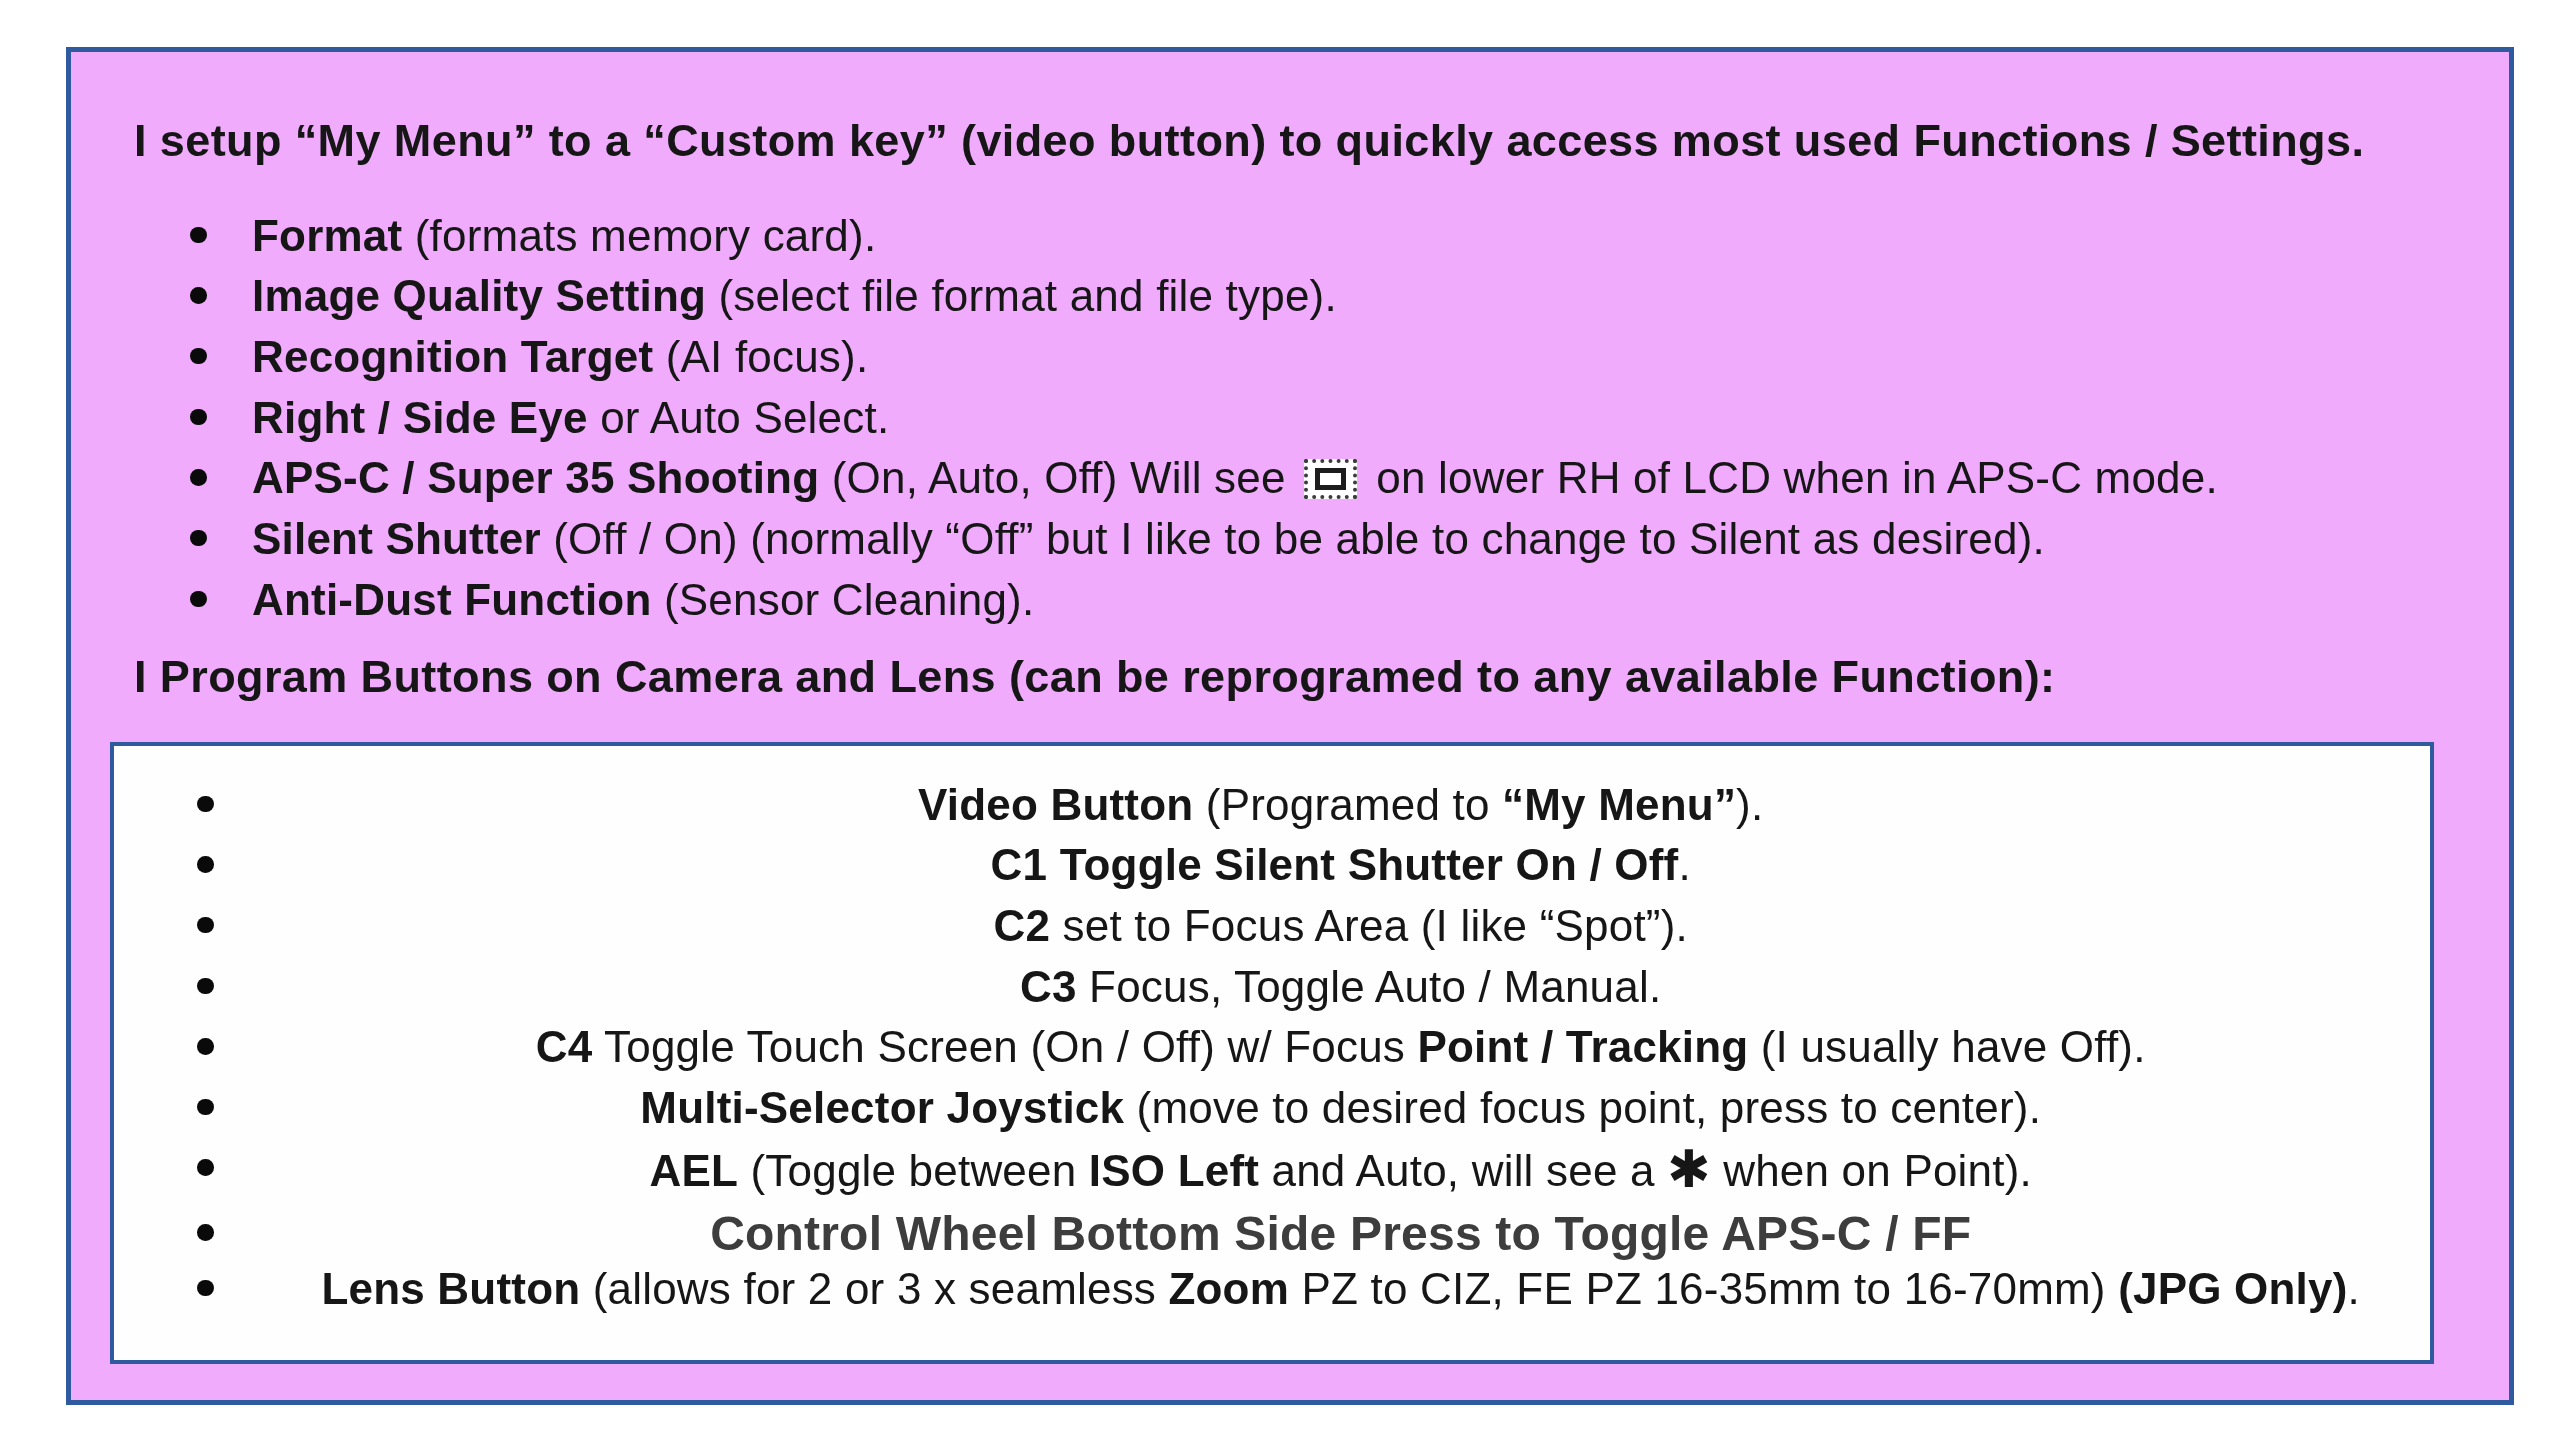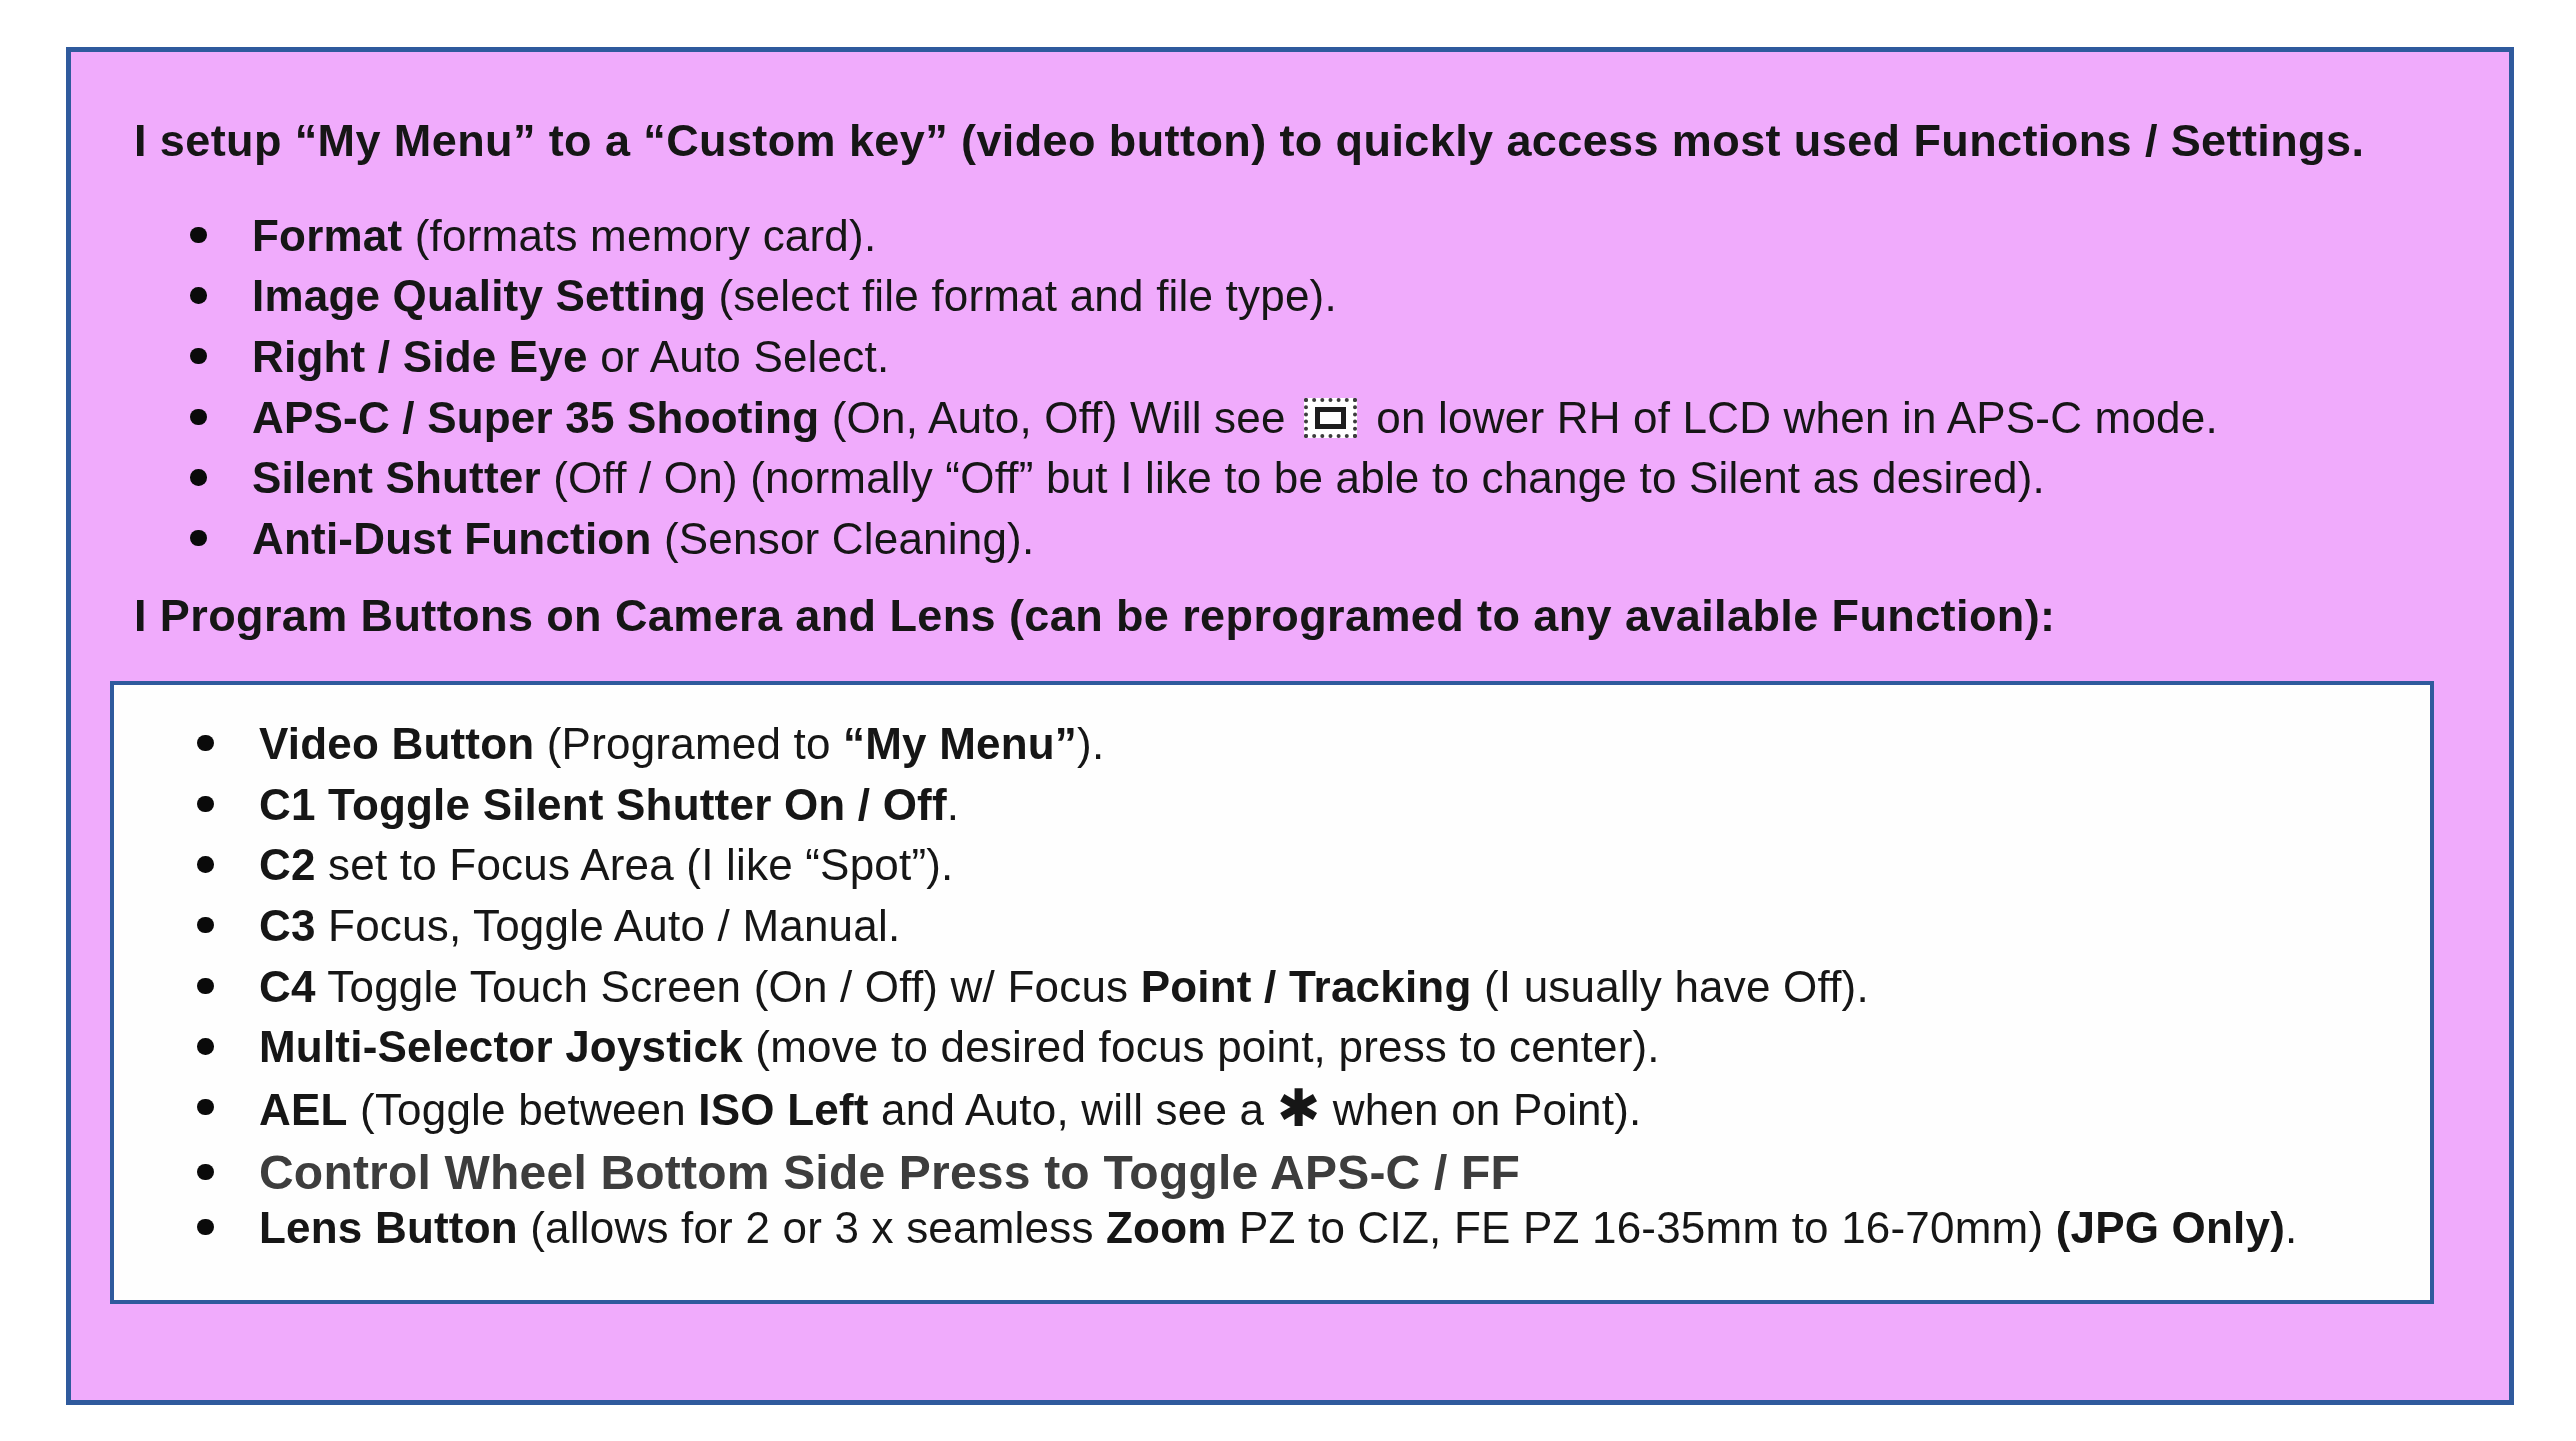--- a/index.html
+++ b/index.html
@@ -78,20 +78,21 @@
   .star {
     font-size: 1.18em;
     line-height: 1;
     vertical-align: -1.4px;
   }
   .inner-frame {
     border: 4.3px solid var(--inner-border);
     margin: 0 11.4px 0 -24px;
     padding: 34px 7.2px 36px 0;
     background: #fefefe;
+    text-align: center;
   }
   .inner-frame ul.bullets {
     margin-left: 79px;
   }
   .apsc-icon {
     display: inline-block;
     box-sizing: border-box;
     width: 53px;
     height: 40px;
     border: 4.3px dotted #3c3c3c;
@@ -113,20 +114,21 @@
 </head>
 <body>
 
 <div class="outer-frame">
 
   <p class="doc-heading">I setup “My Menu” to a “Custom key” (video button) to quickly access most used Functions / Settings.</p>
 
   <ul class="bullets">
       <li><span class="b">Format</span><span> (formats memory card).</span></li>
       <li><span class="b">Image Quality Setting</span><span> (select file format and file type).</span></li>
+      <li><span class="b">Recognition Target</span><span> (AI focus).</span></li>
       <li><span class="b">Right / Side Eye</span><span> or Auto Select.</span></li>
       <li><span class="b">APS-C / Super 35 Shooting</span><span> (On, Auto, Off) Will see </span><span class="apsc-icon"></span><span> on lower RH of LCD when in APS-C mode.</span></li>
       <li><span class="b">Silent Shutter</span><span> (Off / On) (normally “Off” but I like to be able to change to Silent as desired).</span></li>
       <li><span class="b">Anti-Dust Function</span><span> (Sensor Cleaning).</span></li>
     </ul>
 
   <p class="doc-heading second">I Program Buttons on Camera and Lens (can be reprogramed to any available Function):</p>
 
   <div class="inner-frame">
     <ul class="bullets">

